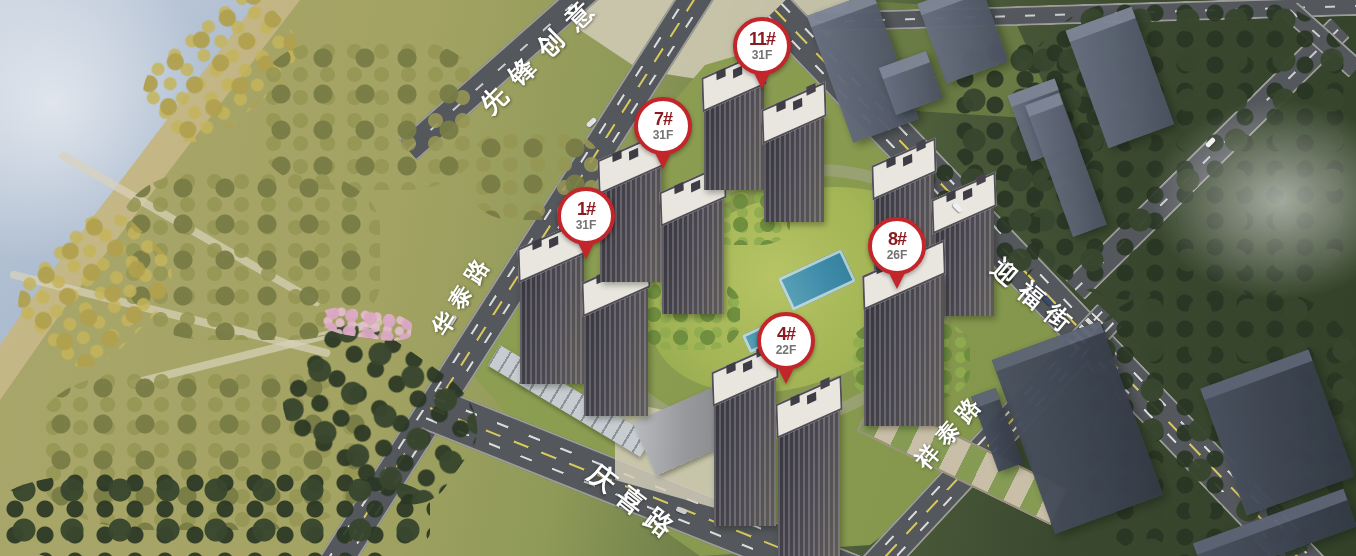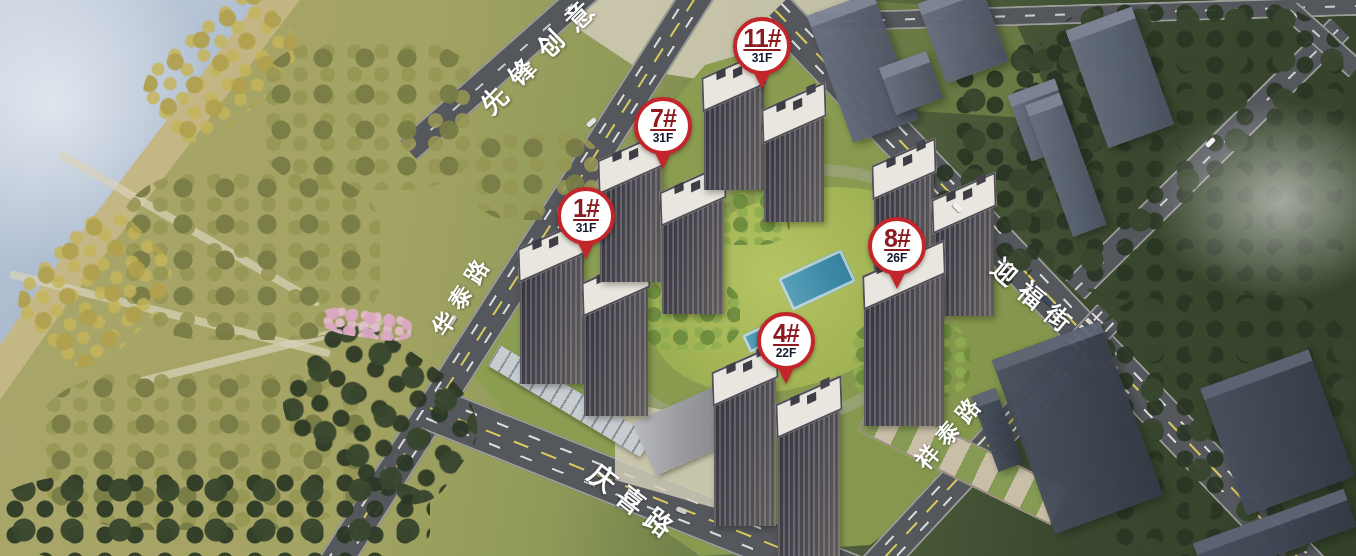--- a/index.html
+++ b/index.html
@@ -104,22 +104,22 @@
   
   .road-label{color:#fff;font-weight:700;white-space:nowrap;transform-origin:0 50%;
     text-shadow:0 1px 3px rgba(0,0,0,.5);z-index:30;}
 
   
   .pin{width:58px;height:80px;z-index:40;cursor:pointer;filter:drop-shadow(0 2px 2px rgba(0,0,0,.35));}
   .pin-tail{position:absolute;left:50%;top:46px;transform:translateX(-50%);width:0;height:0;
     border:13px solid transparent;border-bottom:0;border-top:26px solid #c2262b;}
   .pin-circle{position:absolute;top:0;left:0;width:58px;height:58px;box-sizing:border-box;background:#fff;
     border:4px solid #c2262b;border-radius:50%;display:flex;flex-direction:column;align-items:center;justify-content:center;}
-  .pin-id{font-size:25px;font-weight:800;color:#8a1b20;line-height:1;letter-spacing:-1px;text-decoration:underline;}
-  .pin-floor{font-size:12px;font-weight:700;color:#0f172a;line-height:1.25;}
+  .pin-id{font-size:18px;font-weight:800;color:#8a1b20;line-height:1;letter-spacing:-1px;}
+  .pin-floor{font-size:12px;font-weight:700;color:#737373;line-height:1.25;}
 </style>
 </head>
 <body>
 
 <div id="stage">
 
   <div class="abs shore"></div>
   <div class="abs water"></div>
 
   <div class="abs plaza" style="left:550px;top:0;width:310px;height:130px;clip-path:polygon(10px 0,300px 0,250px 95px,90px 70px,30px 30px)"></div>

